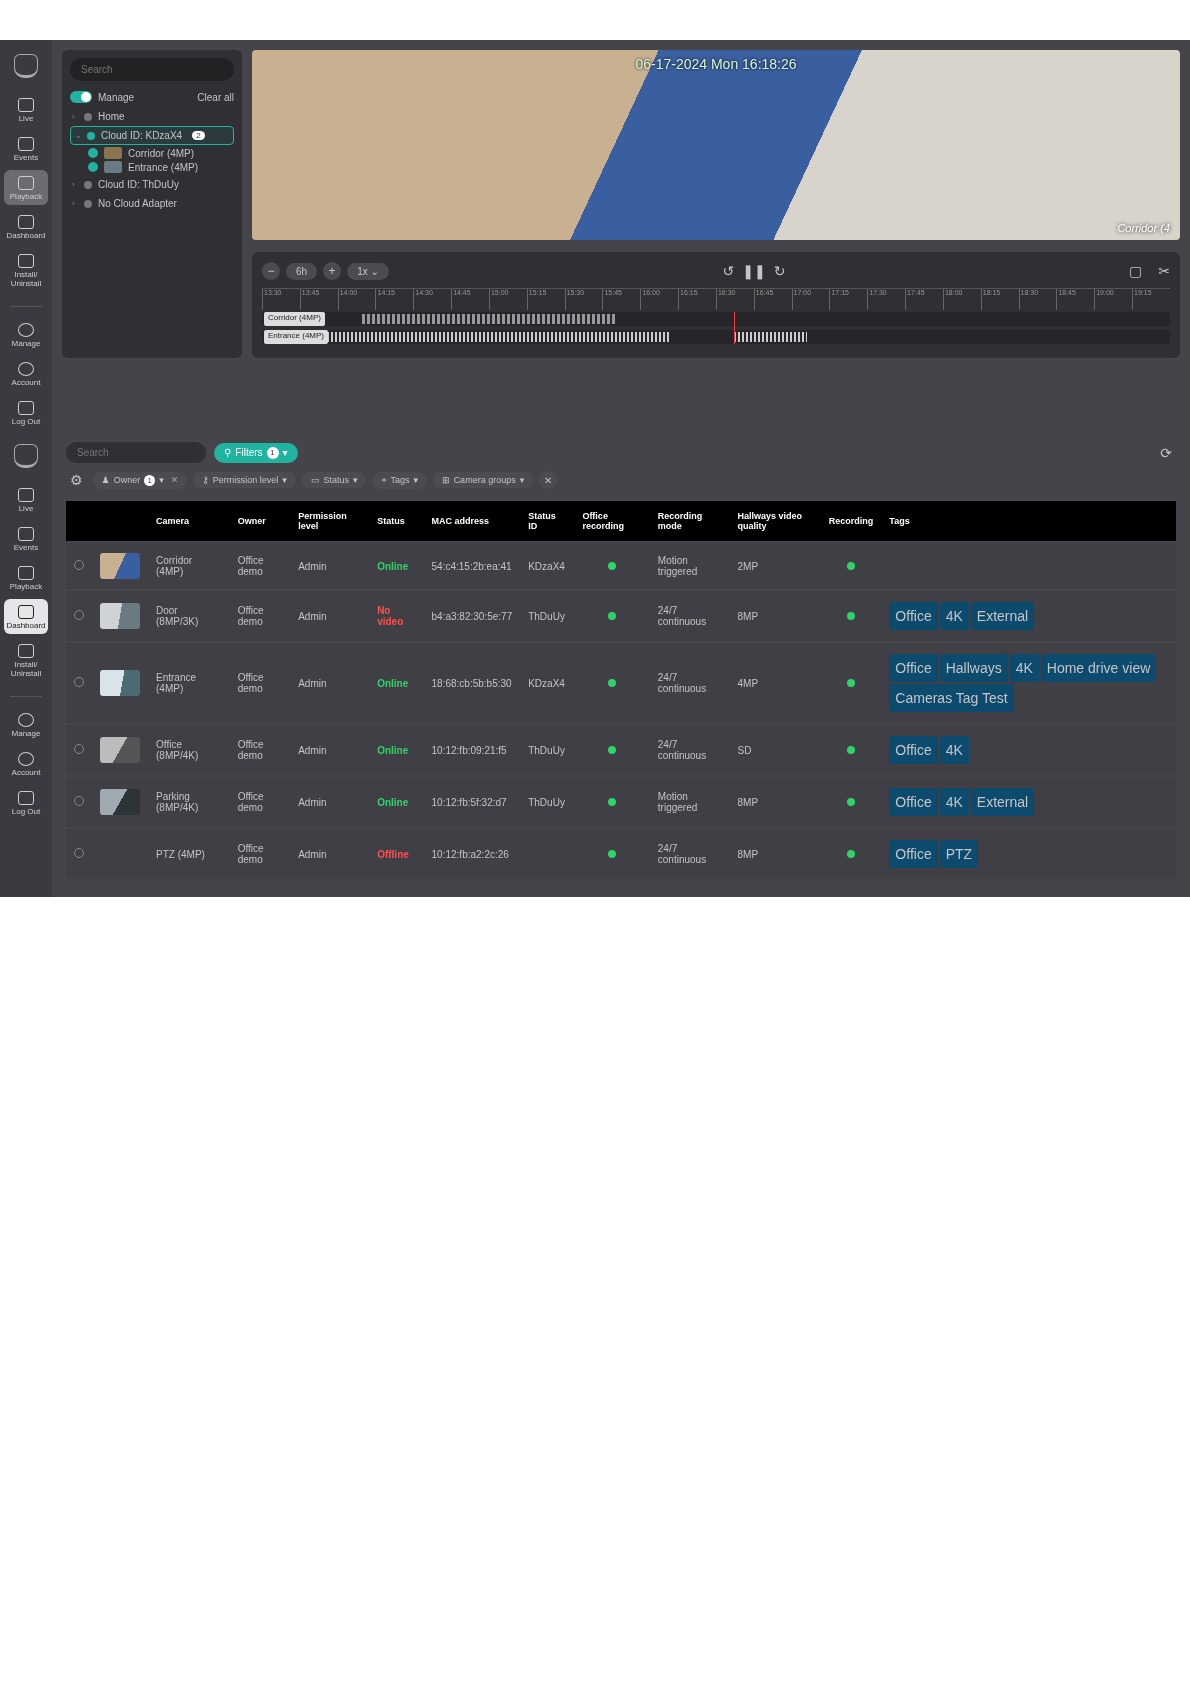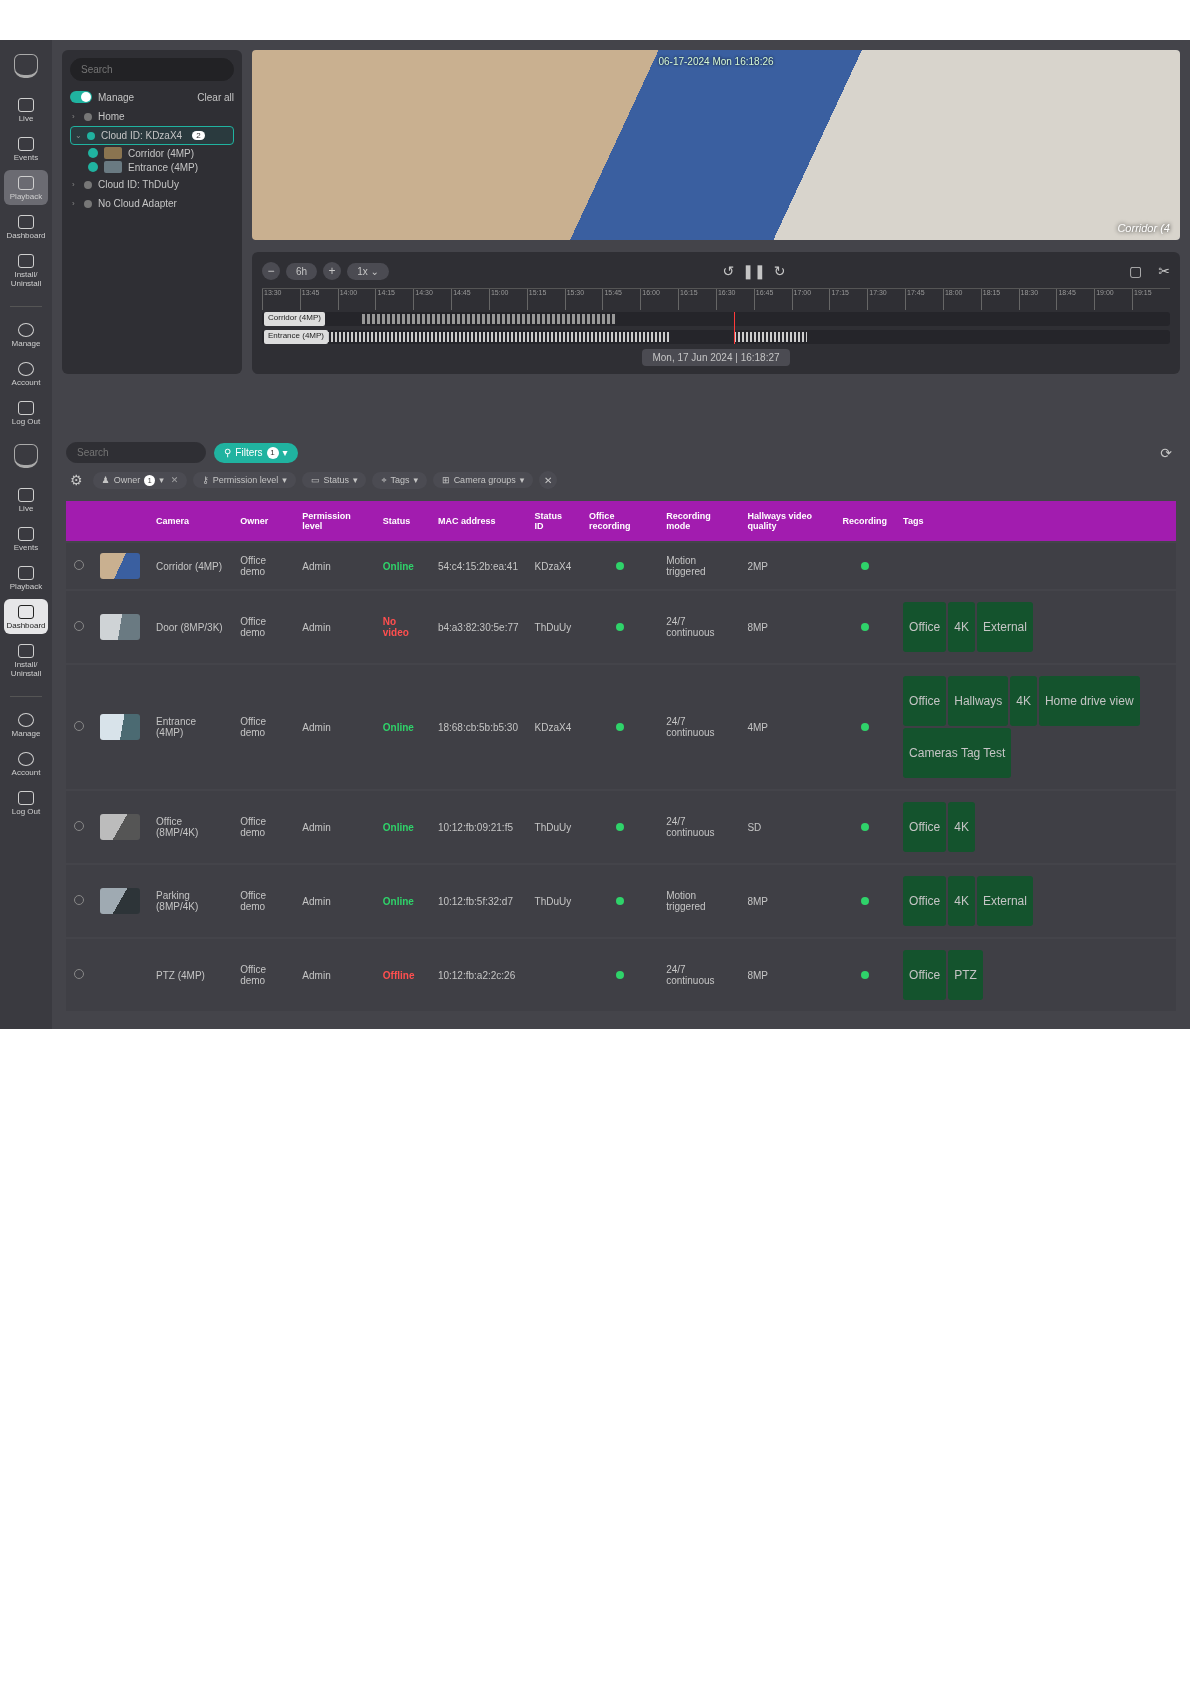--- a/index.html
+++ b/index.html
@@ -33,21 +33,21 @@
 .tree-badge { background:#fff; color:#333; border-radius:8px; font-size:8px; padding:0 4px; margin-left:4px;}
 .tree-sub { padding-left:18px; display:flex; align-items:center; gap:6px; font-size:10px; margin:2px 0;}
 .tree-sub .chk{width:10px;height:10px;border-radius:50%;background:#20b3a0;}
 .thumb-tiny{width:18px;height:12px;background:#8a7450;border-radius:2px;}
 
 .pb-right { flex:1; display:flex; flex-direction:column; gap:6px; }
 .feeds { display:flex; gap:6px; }
 .feed { flex:1; position:relative; border-radius:4px; overflow:hidden; height:190px; }
 .feed.corr { background: linear-gradient(115deg,#c9b090 0%, #c9b090 40%, #3a5fa0 40%, #3a5fa0 60%, #d8d4cc 60%); }
 .feed.entr { background: linear-gradient(100deg,#d8e3ea 0%, #d8e3ea 60%, #4b6a72 60%, #2a3338 85%); }
-.feed .stamp { position:absolute; top:6px; left:50%; transform:translateX(-50%); color:#d6f8d6; font-size:10px; text-shadow:0 0 3px #000; }
+.feed .stamp { position:absolute; top:6px; left:50%; transform:translateX(-50%); color:#d6f8d6; font-size:14px; text-shadow:0 0 3px #000; }
 .feed .capt { position:absolute; bottom:6px; right:10px; color:#fff; font-size:11px; text-shadow:0 0 4px #000; font-style:italic; }
 
 .tl-panel { background:#2f2f34; border-radius:6px; padding:10px; }
 .tl-ctrl { display:flex; align-items:center; gap:6px; margin-bottom:8px; }
 .tl-pill { background:#4b4b52; border-radius:12px; padding:3px 10px; font-size:10px; cursor:pointer; }
 .tl-round { width:18px;height:18px;border-radius:50%;background:#4b4b52;display:flex;align-items:center;justify-content:center;font-size:12px;cursor:pointer;}
 .tl-ctrl .spacer{flex:1;}
 .tl-play { display:flex; gap:8px; font-size:14px; }
 .tl-icon { font-size:14px; cursor:pointer; margin-left:10px; }
 .tl-ruler { position:relative; height:22px; border-top:1px solid #555; display:flex; margin-bottom:2px;}
@@ -70,33 +70,33 @@
 .dash-chip .cnt{background:#fff;color:#333;border-radius:50%;width:12px;height:12px;font-size:8px;display:flex;align-items:center;justify-content:center;}
 .refresh { margin-left:auto; width:20px;height:20px;display:flex;align-items:center;justify-content:center;cursor:pointer;font-size:14px;}
 .filter-row { display:flex; align-items:center; gap:6px; }
 .sliders{font-size:14px; padding:0 4px;}
 .fchip{background:#4b4b52;border-radius:12px;padding:3px 9px;font-size:9px;display:flex;align-items:center;gap:4px;cursor:pointer;}
 .fchip .badge{background:#fff;color:#333;border-radius:50%;width:11px;height:11px;font-size:7px;display:flex;align-items:center;justify-content:center;}
 .fchip .rm{ margin-left:3px; opacity:.7;}
 .fchip-rm{width:18px;height:18px;border-radius:50%;background:#4b4b52;display:flex;align-items:center;justify-content:center;font-size:10px;cursor:pointer;}
 
 .table { width:100%; border-collapse:collapse; margin-top:12px; font-size:10px; }
-.table th { text-align:left; font-size:9px; font-weight:700; color:#fff; padding:10px 8px; background:#a21caf; }
+.table th { text-align:left; font-size:9px; font-weight:700; color:#fff; padding:10px 8px; background:#000000; }
 .table td { padding:10px 8px; background:#3f3f45; border-top:2px solid #44444a; vertical-align:middle;}
 .radio{width:10px;height:10px;border:1px solid #888;border-radius:50%;display:inline-block;}
 .camthumb{width:40px;height:26px;border-radius:3px;}
 .camthumb.c1{background:linear-gradient(115deg,#c9b090 50%,#3a5fa0 50%);}
 .camthumb.c2{background:linear-gradient(100deg,#cfd3d6 50%,#6a7a82 50%);}
 .camthumb.c3{background:linear-gradient(100deg,#d8e3ea 55%,#4b6a72 55%);}
 .camthumb.c4{background:linear-gradient(120deg,#bcbcbc 50%,#555 50%);}
 .camthumb.c5{background:linear-gradient(120deg,#9faab2 50%,#2d3438 50%);}
 .st-online{color:#2fd36a;font-weight:600;}
 .st-offline{color:#ff4f4f;font-weight:600;}
 .dot-green{width:8px;height:8px;border-radius:50%;background:#2fd36a;display:inline-block;}
-.tag{background:#14532d;border-radius:3px;padding:18px 6px;font-size:12px;margin:1px 2px 1px 0;display:inline-block;}
+.tag{background:#0c4a6e;border-radius:3px;padding:6px 6px;font-size:14px;margin:1px 2px 1px 0;display:inline-block;}
 
 
 .shell2 { margin-top:0; }
 .shell2 .nav { padding-top:14px; }
 .shell2 .nav-item.active { background:#e6e6e8; color:#222; }
 .shell2 .nav-item.active .ico { border-color:#222; }
 </style>
 </head>
 <body>
 
@@ -239,21 +239,20 @@
             <div class="tl-track">
               <span class="lbl">Corridor (4MP)</span>
               <div class="data t1"></div>
             </div>
             <div class="tl-track">
               <span class="lbl">Entrance (4MP)</span>
               <div class="data t2a"></div>
                 <div class="data t2b"></div>
             </div>
           </div>
-          <div class="tl-date"><span>Mon, 17 Jun 2024 | 16:18:27</span></div>
         </div>
       </div>
     </div>
   </div>
 </div>
 
 <div class="shell shell2">
   <div class="nav">
     <div class="logo"></div>
     <div class="nav-item">

